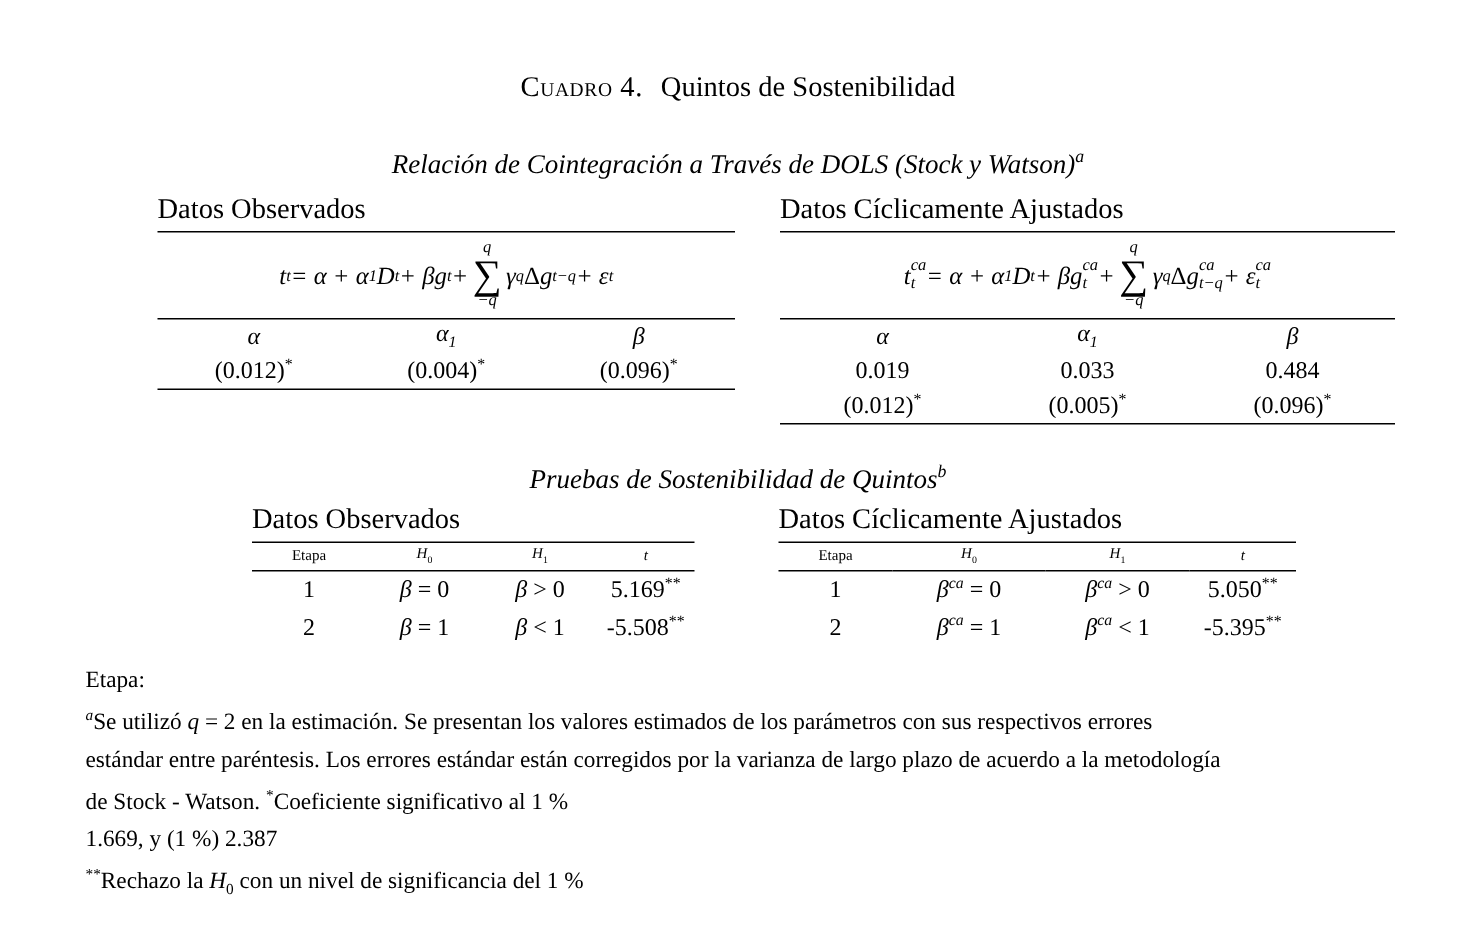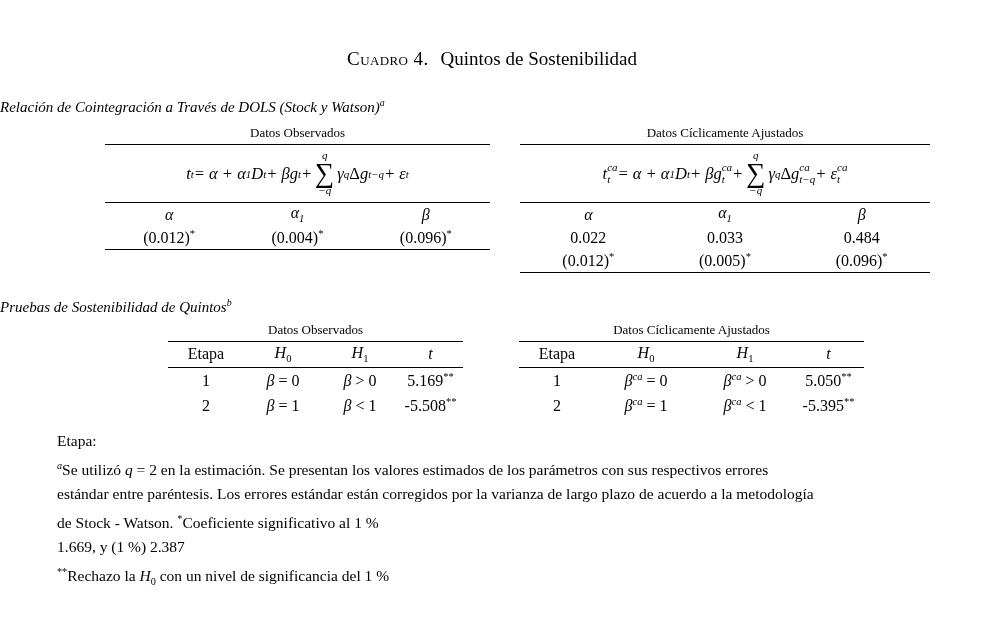--- a/index.html
+++ b/index.html
@@ -4,29 +4,29 @@
 <style>
   html,body { margin:0; padding:0; }
   body {
     width:984px; height:624px;
     background:#ffffff; color:#000;
     font-family:"Liberation Serif","DejaVu Serif",serif;
     overflow:hidden; position:relative;
   }
   .title { text-align:center; margin-top:48px; font-size:19px; }
   .title .sc { font-variant:small-caps; letter-spacing:.4px; margin-right:12px; }
-  .subtitle { font-style:italic; font-size:15px; }
+  .subtitle { text-align:center; font-style:italic; font-size:18px; }
   .dols-subtitle { margin-top:27px; }
   .quintos-subtitle { margin-top:24px; }
 
   .dols-tables { display:flex; margin-left:105px; margin-top:9px; }
   .dols-panel-left  { width:385px; margin-right:30px; }
   .dols-panel-right { width:410px; }
 
-  .panel-header { text-align:center; font-size:13px; padding-bottom:3px; }
+  .panel-header { text-align:left; font-size:19px; padding-bottom:3px; }
   .rule { border-top:1.2px solid #000; height:0; }
 
   .equation {
     display:flex; justify-content:center; align-items:center;
     height:57px; font-size:16.5px; font-style:italic; white-space:nowrap;
   }
   sub,sup { font-size:66%; }
   .it { font-style:italic; }
   .up { font-style:normal; }
   .stack {
@@ -41,21 +41,21 @@
   .sum-sigma { font-size:27px; line-height:.85; font-style:normal; }
 
   table { border-collapse:collapse; }
   .est-table { width:100%; text-align:center; font-size:16px; table-layout:fixed; }
   .est-table td { height:23px; padding:0; }
 
   .quintos-tables { display:flex; margin-left:168px; margin-top:6px; }
   .q-panel-left  { width:295px; margin-right:56px; }
   .q-panel-right { width:345px; }
   .q-table { width:100%; text-align:center; font-size:16px; }
-  .q-table th { font-weight:normal; font-size:16px; border-bottom:1.2px solid #000; padding:2px 0 3px; }
+  .q-table th { font-weight:normal; font-size:10px; border-bottom:1.2px solid #000; padding:2px 0 3px; }
   .q-table td { height:25px; padding:0; }
 
   .notes { margin-left:57px; margin-top:11px; font-size:15.5px; width:880px; }
   .notes .note-line { line-height:24.4px; }
 </style>
 </head>
 <body>
 
 <div class="title">
   <span class="sc">Cuadro 4.</span><span>Quintos de Sostenibilidad</span>
@@ -113,21 +113,21 @@
         </span></div>
     <div class="rule"></div>
     <table class="est-table">
       <tbody>
           <tr>
         <td><span class="it">α</span></td>
         <td><span class="it">α<sub>1</sub></span></td>
         <td><span class="it">β</span></td>
       </tr>
       <tr>
-        <td>0.022</td>
+        <td>0.019</td>
         <td>0.033</td>
         <td>0.484</td>
       </tr>
       <tr>
         <td>(0.012)<sup>*</sup></td>
         <td>(0.005)<sup>*</sup></td>
         <td>(0.096)<sup>*</sup></td>
       </tr>
     </tbody>
       </table>

